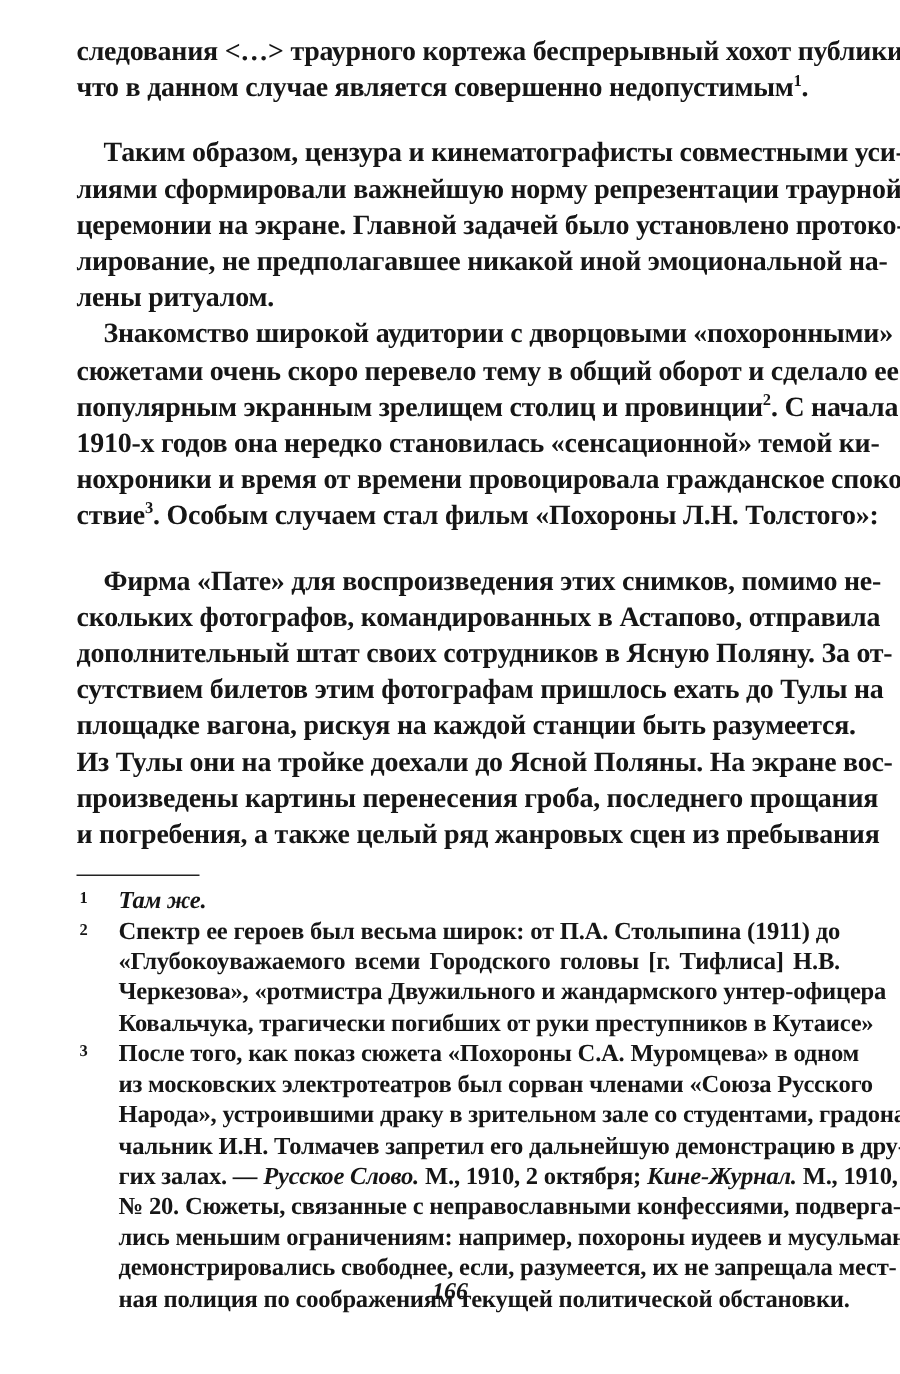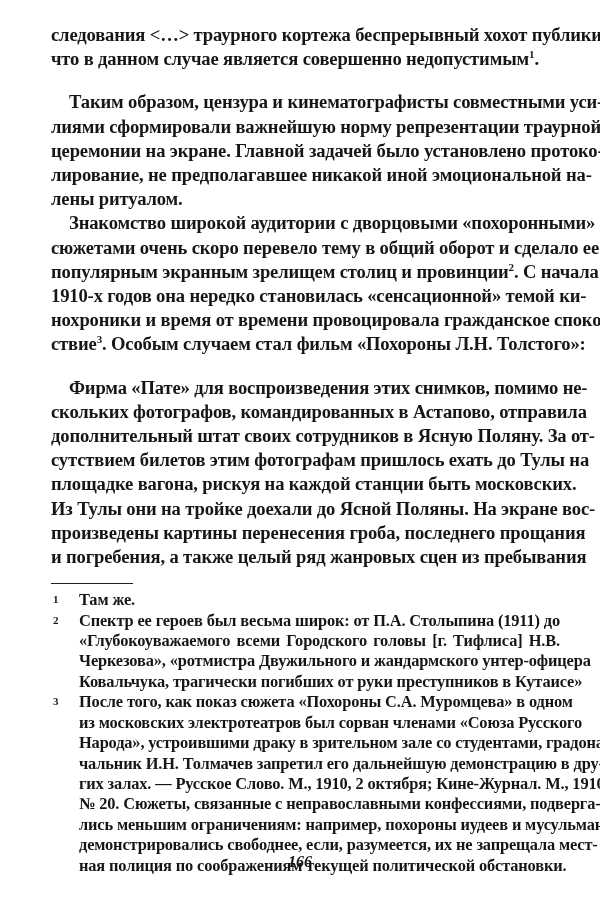--- a/index.html
+++ b/index.html
@@ -70,20 +70,21 @@
     white-space: nowrap;
     text-align: justify;
     text-align-last: justify;
     font-weight: bold;
     letter-spacing: -0.15px;
   }
   .fn-line.last {
     text-align-last: left;
   }
   .ital {
+    font-style: italic;
     font-weight: bold;
   }
   .page-number {
     position: absolute;
     left: 0;
     width: 600px;
     top: 853px;
     text-align: center;
     font-size: 16px;
     font-style: italic;
@@ -119,21 +120,21 @@
     <div class="line last"><span>ствие</span><sup>3</sup><span>. Особым случаем стал фильм «Похороны Л.Н. Толстого»:</span></div>
   </div>
 
   <div class="gap-mid"></div>
 
   <div>
     <div class="line indent">Фирма «Пате» для воспроизведения этих снимков, помимо не-</div>
     <div class="line">скольких фотографов, командированных в Астапово, отправила</div>
     <div class="line">дополнительный штат своих сотрудников в Ясную Поляну. За от-</div>
     <div class="line">сутствием билетов этим фотографам пришлось ехать до Тулы на</div>
-    <div class="line">площадке вагона, рискуя на каждой станции быть московских.</div>
+    <div class="line">площадке вагона, рискуя на каждой станции быть разумеется.</div>
     <div class="line">Из Тулы они на тройке доехали до Ясной Поляны. На экране вос-</div>
     <div class="line">произведены картины перенесения гроба, последнего прощания</div>
     <div class="line">и погребения, а также целый ряд жанровых сцен из пребывания</div>
   </div>
 
   <div class="fn-rule"></div>
 
   <div class="footnotes">
     <div class="fn">
       <span class="fn-num">1</span>

